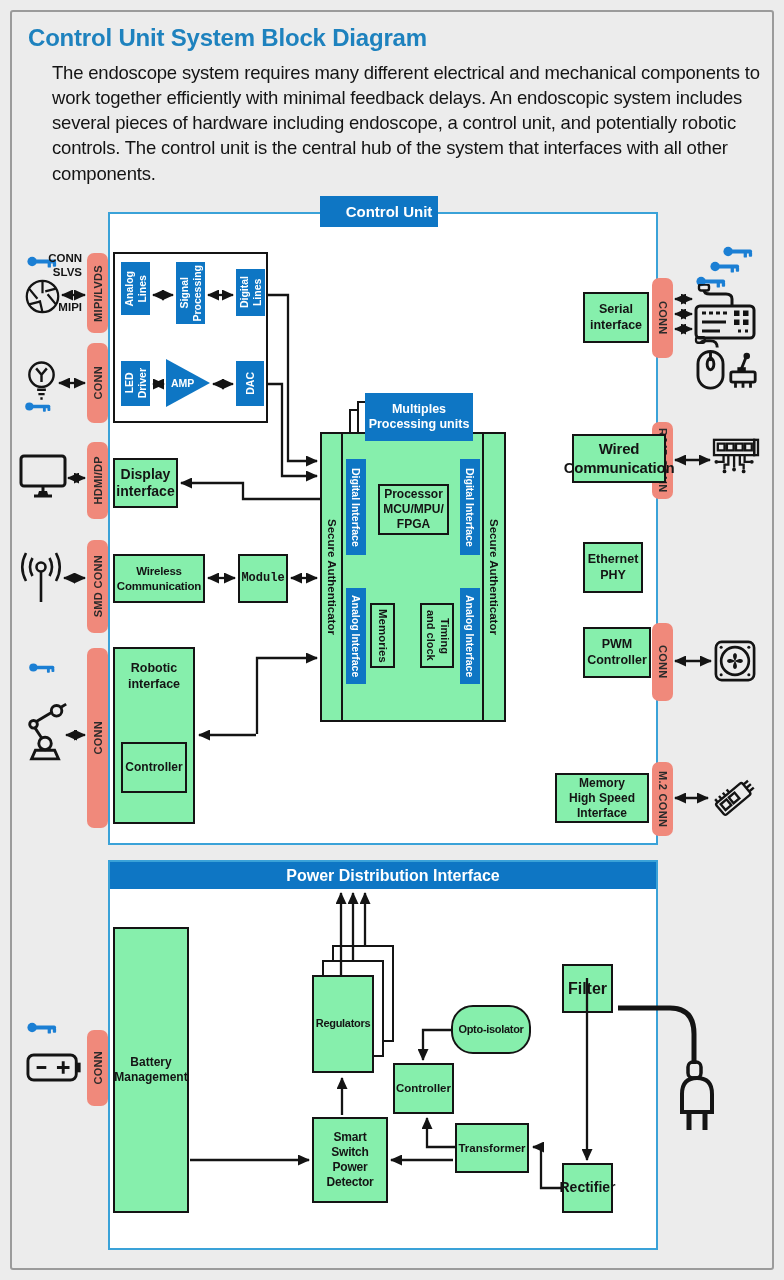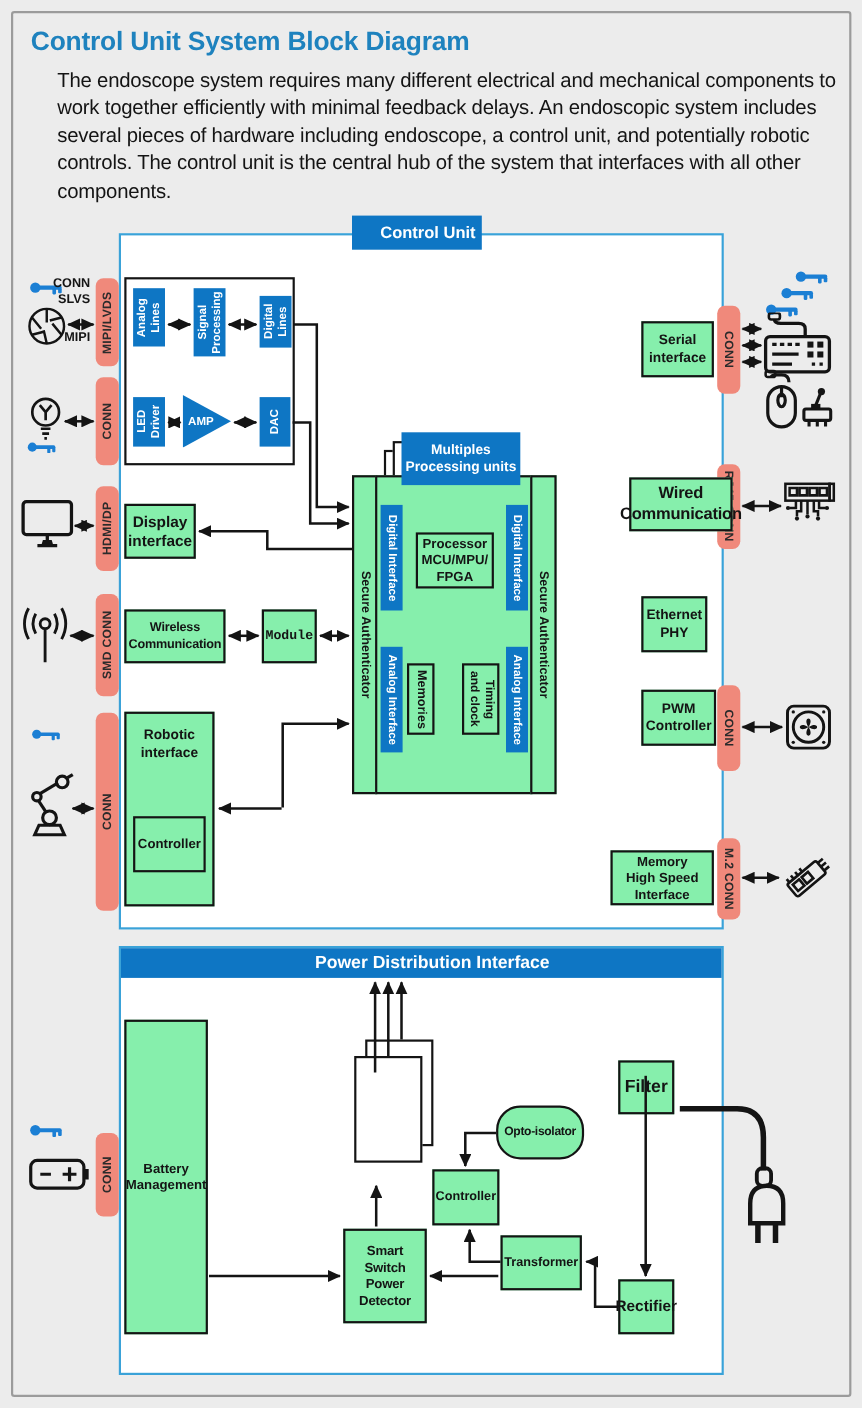--- a/index.html
+++ b/index.html
@@ -128,20 +128,21 @@
   <div class="box" style="left:583px;top:627px;width:68px;height:51px;font-size:12.5px;">PWM
 Controller</div>
   <div class="box" style="left:113px;top:927px;width:76px;height:286px;font-size:12px;">Battery
 Management</div>
 
   <div class="box" style="left:555px;top:773px;width:94px;height:50px;font-size:12px;">Memory
 High Speed
 Interface</div>
   <div class="card" style="left:332px;top:945px;width:62px;height:97px;"></div>
   <div class="card" style="left:322px;top:960px;width:62px;height:97px;"></div>
+  <div class="box" style="left:312px;top:975px;width:62px;height:98px;font-size:11px;letter-spacing:-0.3px;">Regulators</div>
   <div class="box" style="left:451px;top:1005px;width:80px;height:49px;font-size:11px;letter-spacing:-0.3px;border-radius:22px;">Opto-isolator</div>
   <div class="box" style="left:393px;top:1063px;width:61px;height:51px;font-size:11.5px;">Controller</div>
   <div class="box" style="left:312px;top:1117px;width:76px;height:86px;font-size:12px;letter-spacing:-0.2px;">Smart Switch
 Power
 Detector</div>
   <div class="box" style="left:455px;top:1123px;width:74px;height:50px;font-size:11.5px;">Transformer</div>
   <div class="box" style="left:562px;top:927px;width:51px;height:49px;font-size:16px;margin-top:37px;">Filter</div>
   <div class="box" style="left:562px;top:1163px;width:51px;height:50px;font-size:14px;">Rectifier</div>
 
   <svg class="icon" style="left:26px;top:254px;" width="32" height="15" viewBox="0 0 34 15">

